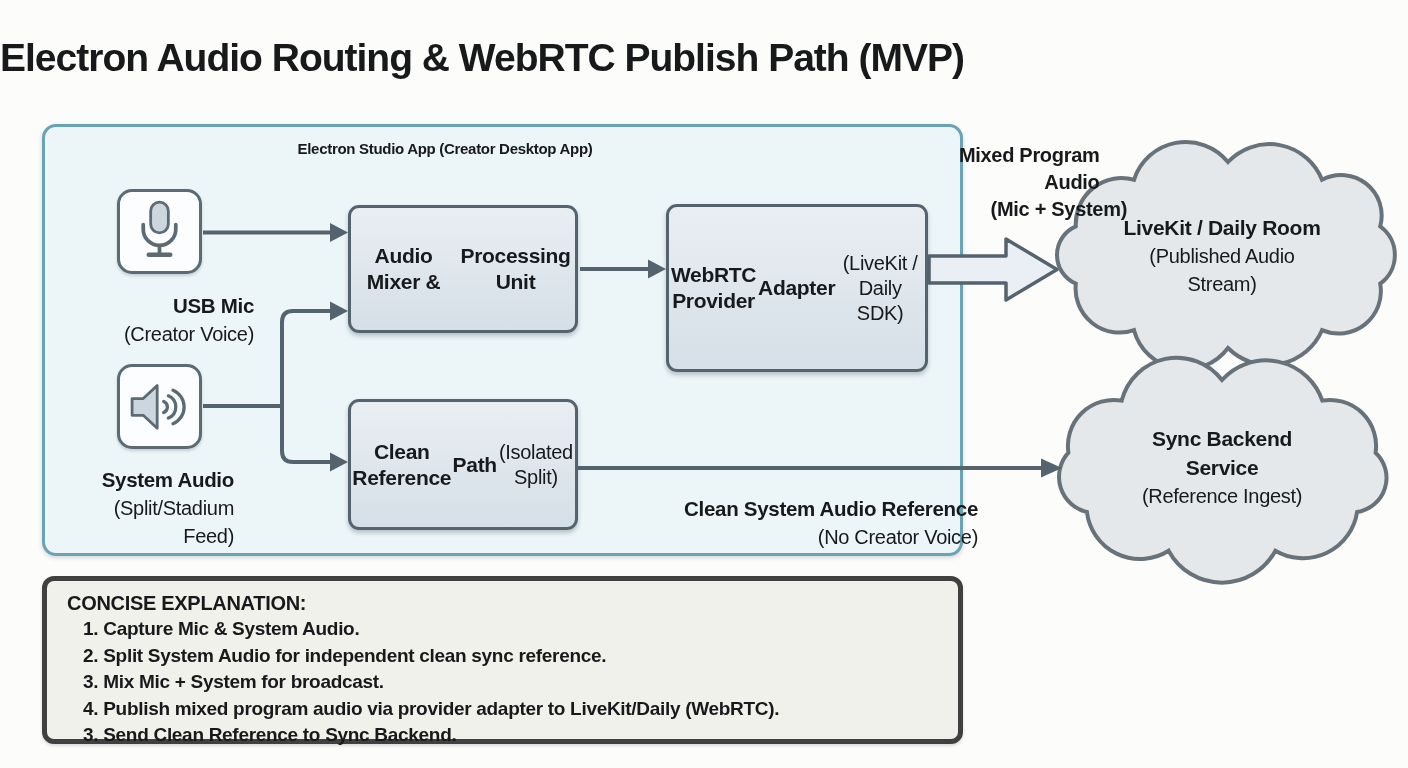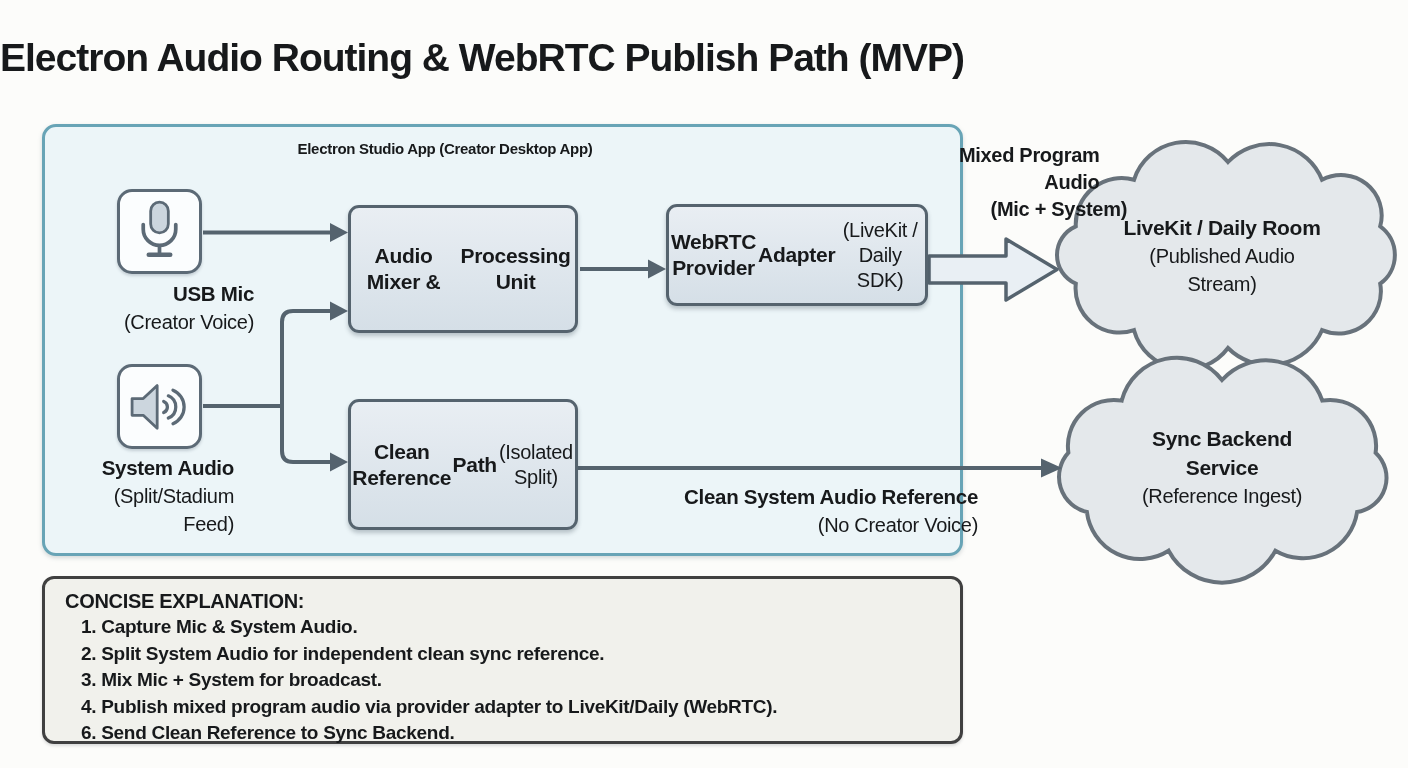--- a/index.html
+++ b/index.html
@@ -30,34 +30,34 @@
   .node{
     z-index:2;box-sizing:border-box;
     background:linear-gradient(180deg,#e9eef3 0%,#d5dfe7 100%);
     border:3.5px solid #55636e;border-radius:11px;
     box-shadow:0 3px 4px rgba(60,75,90,.30);
     display:flex;flex-direction:row;justify-content:center;align-items:center;
     text-align:center;font-size:21px;font-weight:bold;line-height:26px;
   }
   .node .detail{font-weight:normal;font-size:20px;line-height:25px;}
   #node-mixer{left:348px;top:205px;width:230px;height:128px;}
-  #node-webrtc{left:666px;top:204px;width:262px;height:102px;}
+  #node-webrtc{left:666px;top:204px;width:262px;height:168px;}
   #node-cleanref{left:348px;top:399px;width:230px;height:131px;}
   
   .tile{
     z-index:2;box-sizing:border-box;width:85px;height:85px;
     background:#fbfdfe;border:3.5px solid #5c6a76;border-radius:15px;
     display:flex;justify-content:center;align-items:center;
     box-shadow:0 2px 3px rgba(60,75,90,.22);
   }
   #tile-mic{left:117px;top:189px;}
   #tile-speaker{left:117px;top:364px;}
   
   .lbl{z-index:2;text-align:right;}
-  .lbl .main{font-weight:bold;font-size:20.5px;line-height:28px;}
+  .lbl .main{font-weight:bold;font-size:20.5px;line-height:28px;margin-top:12px;}
   .lbl .sub{font-weight:normal;font-size:20px;line-height:28px;}
   #lbl-mic{left:64px;top:280px;width:190px;}
   #lbl-speaker{left:84px;top:454px;width:150px;}
   #lbl-speaker .sub{margin:0 auto;width:150px;}
   #lbl-cleanout{left:598px;top:482px;width:380px;}
   #lbl-cleanout .main{font-size:20.5px;line-height:29px;}
   #lbl-mixed{left:907px;top:142px;width:220px;}
   #lbl-mixed .main{font-size:20px;line-height:27px;width:165px;margin:0 auto;}
   #lbl-mixed .sub{font-weight:bold;font-size:20px;line-height:27px;white-space:nowrap;}
   .cloud-lbl{z-index:2;text-align:center;}
@@ -65,21 +65,21 @@
   .cloud-lbl .sub{font-weight:normal;font-size:20px;line-height:28px;}
   #lbl-cloud1{left:1102px;top:213px;width:240px;}
   #lbl-cloud1 .main{white-space:nowrap;}
   #lbl-cloud1 .sub{width:190px;margin:0 auto;}
   #lbl-cloud2{left:1102px;top:424px;width:240px;}
   #lbl-cloud2 .main{width:152px;margin:0 auto;}
   #lbl-cloud2 .sub{white-space:nowrap;}
   
   #explain{
     left:42px;top:576px;width:921px;height:168px;box-sizing:border-box;
-    background:#f1f1ec;border:3px solid #404040;border-radius:12px;
+    background:#f1f1ec;border:5px solid #404040;border-radius:12px;
     box-shadow:0 2px 3px rgba(90,95,100,.20);
     padding:9px 20px;
   }
   #explain .heading{font-size:20px;font-weight:bold;line-height:26px;}
   #explain .item{font-size:19px;font-weight:bold;line-height:26.5px;padding-left:16px;}
 </style>
 </head>
 <body>
 
 <div id="title" class="abs">Electron Audio Routing &amp; WebRTC Publish Path (MVP)</div>
@@ -171,14 +171,14 @@
   <div class="main">Sync Backend Service</div>
   <div class="sub">(Reference Ingest)</div>
 </div>
 
 <div id="explain" class="abs">
   <div class="heading">CONCISE EXPLANATION:</div>
   <div class="item">1. Capture Mic &amp; System Audio.</div>
   <div class="item">2. Split System Audio for independent clean sync reference.</div>
   <div class="item">3. Mix Mic + System for broadcast.</div>
   <div class="item">4. Publish mixed program audio via provider adapter to LiveKit/Daily (WebRTC).</div>
-  <div class="item">6. Send Clean Reference to Sync Backend.</div>
+  <div class="item">3. Send Clean Reference to Sync Backend.</div>
 </div>
 
 </body></html>

